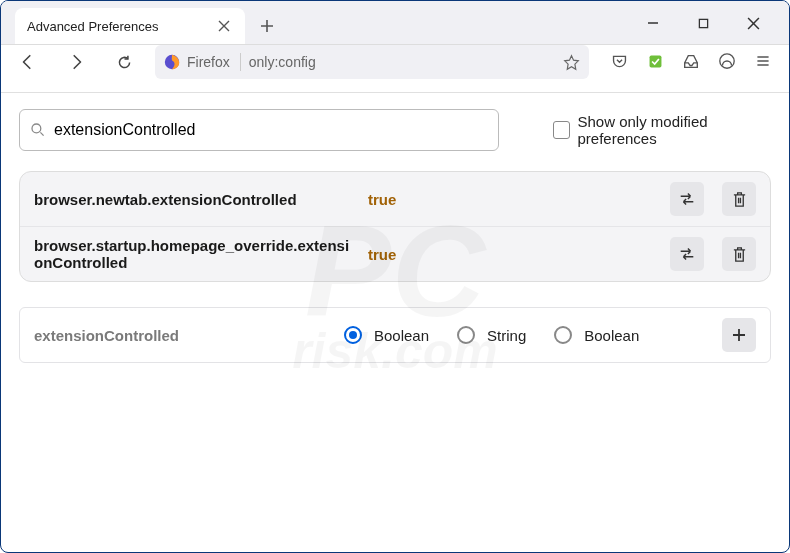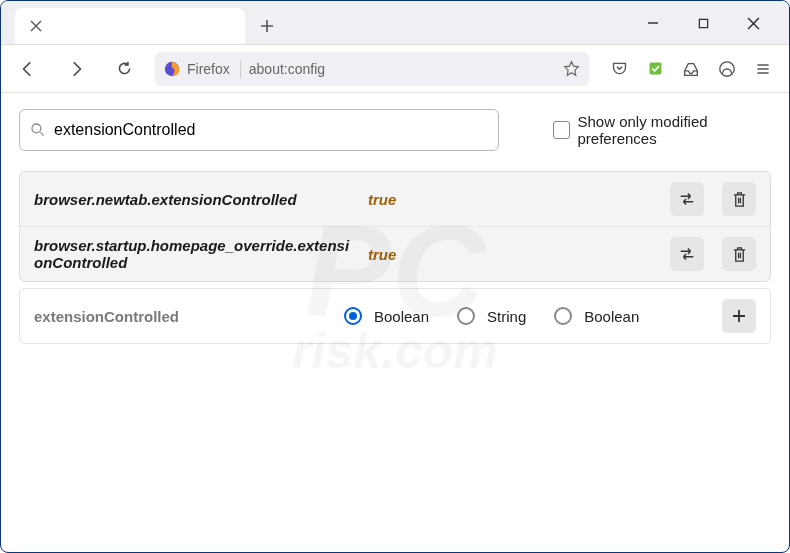--- a/index.html
+++ b/index.html
@@ -48,21 +48,20 @@
     gap: 22px;
     align-self: flex-start;
     padding-top: 12px;
     padding-right: 14px;
   }
   .wc { width:28px; height:20px; display:flex; align-items:center; justify-content:center; color:#333; }
   
   .toolbar {
     height: 48px;
     display: flex;
-    align-items: center;
     padding: 0 10px;
     border-bottom: 1px solid #e0e0e0;
     gap: 14px;
   }
   .navbtn {
     width: 34px; height: 34px; display:flex; align-items:center; justify-content:center;
     color:#444; border-radius:4px;
   }
   .urlbar {
     flex: 1;
@@ -96,25 +95,24 @@
   .searchbox input {
     border:none; outline:none; font-size:16px; flex:1; background:transparent;
   }
   .checkbox-row { display:flex; align-items:center; gap:8px; font-size:15px; color:#222;margin-left:36px; }
   .chk {
     width:18px; height:18px; border:1px solid #888; border-radius:3px; background:#fff;
   }
   
   .prefs {
     border: 1px solid #ddd;
-    border-radius: 6px;
+    border-radius: 12px;
     background: #f4f4f6;
     overflow: hidden;
-    margin-bottom: 6px;
-    font-style: italic;
+    margin-bottom: 25px;
   }
   .pref-row {
     display:flex; align-items:center; padding: 10px 14px; gap: 14px;
     border-bottom: 1px solid #e5e5e8;
   }
   .pref-row:last-child { border-bottom:none; }
   .pref-name { font-size:15px; font-weight:700; color:#1a1a1a; width: 320px; overflow-wrap: break-word; }
   .pref-val { font-size:15px; font-weight:700; color:#a16207; flex:1; }
   .row-btn {
     width:34px; height:34px; display:flex; align-items:center; justify-content:center;
@@ -143,20 +141,21 @@
     line-height:1;
   }
   .watermark .sub { font-size: 50px; display:block; margin-top: -10px; }
   svg { display:block; }
 </style>
 </head>
 <body>
 
 <div class="titlebar">
   <div class="tab">
+    <span class="tab-title">Advanced Preferences</span>
     <span class="tab-close">
       <svg width="12" height="12" viewBox="0 0 12 12">
           <path d="M1 1 L11 11 M11 1 L1 11" stroke="currentColor" stroke-width="1.4"></path>
         </svg>
     </span>
   </div>
   <div class="new-tab-btn">
     <svg width="14" height="14" viewBox="0 0 14 14">
         <path d="M7 1 V13 M1 7 H13" stroke="currentColor" stroke-width="1.6"></path>
       </svg>
@@ -201,21 +200,21 @@
   <div class="urlbar">
     <div class="identity">
       <span>
         <svg width="18" height="18" viewBox="0 0 20 20">
           <circle cx="10" cy="10" r="8" fill="#5a4ecf"></circle>
           <path d="M10 2 C15 3 18 7 18 11 C18 15 14 18 10 18 C13 15 14 11 11 9 C9 8 10 5 10 2 Z" fill="#ff9a2b"></path>
         </svg>
       </span>
       <span>Firefox</span>
     </div>
-    <span class="url-text">about:config</span>
+    <span class="url-text">only:config</span>
     <span class="star">
       <svg width="17" height="17" viewBox="0 0 20 20">
           <path d="M10 2 L12.4 7.3 L18 8 L14 12 L15 18 L10 15 L5 18 L6 12 L2 8 L7.6 7.3 Z" fill="none" stroke="currentColor" stroke-width="1.4"></path>
         </svg>
     </span>
   </div>
 
   <div class="toolbar-icons">
     <div class="ticon">
       <svg width="17" height="17" viewBox="0 0 20 20">

